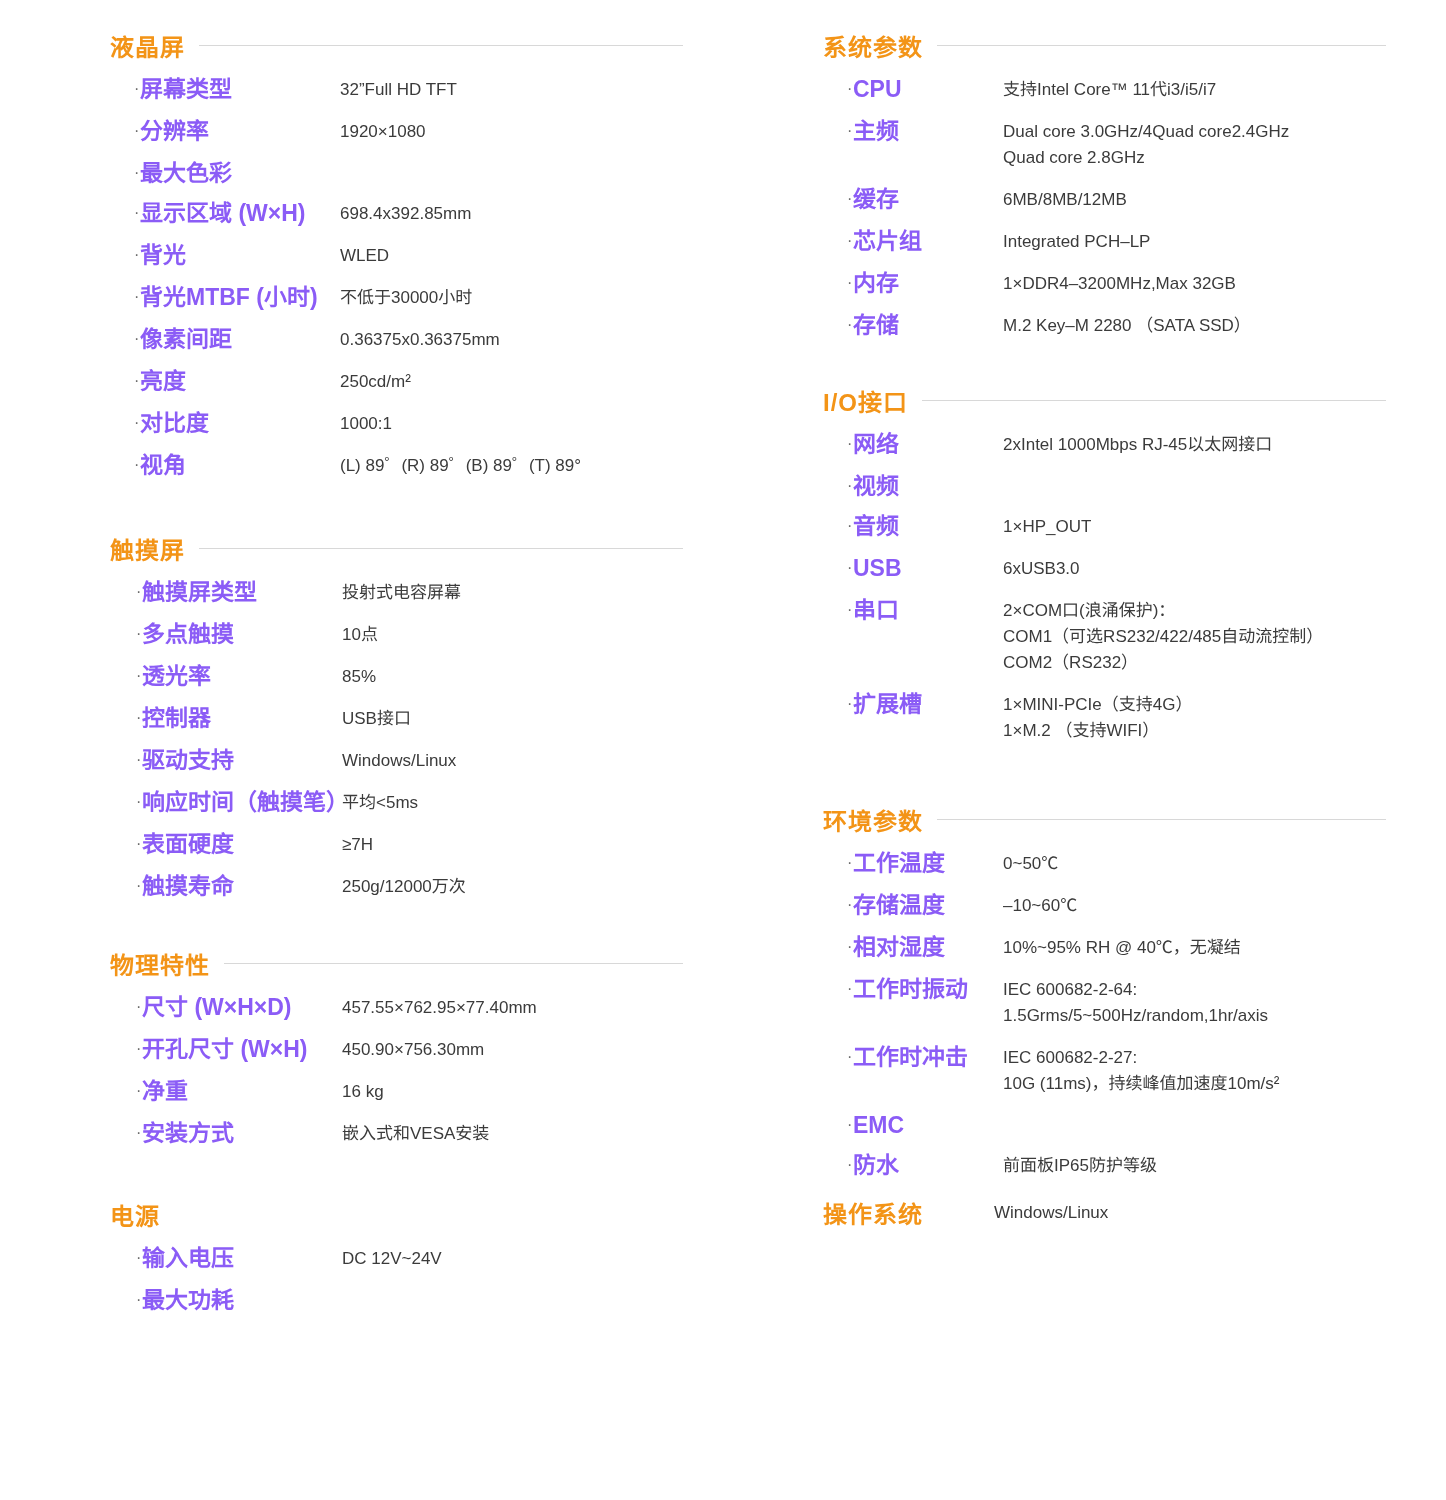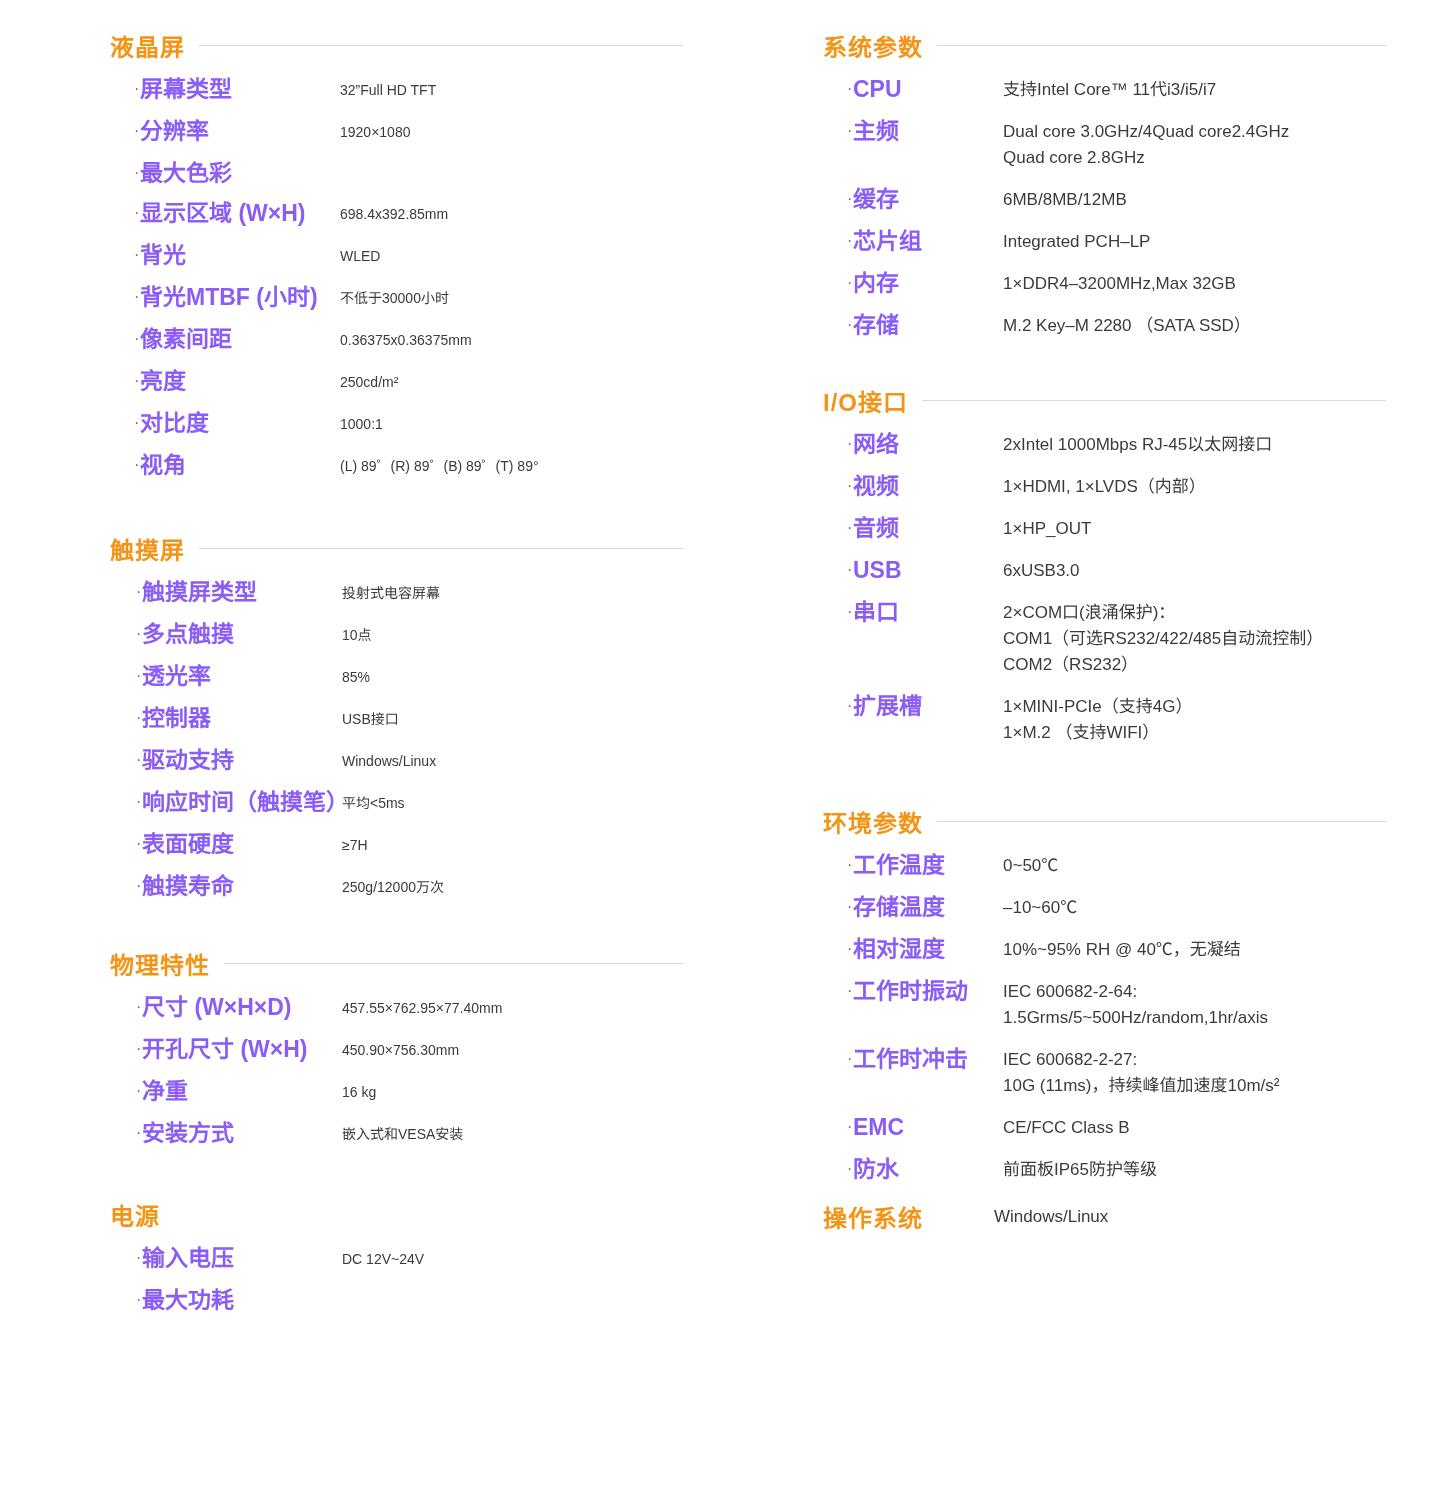--- a/index.html
+++ b/index.html
@@ -87,21 +87,21 @@
     flex: 1;
     font-size: 17px;
     font-weight: 400;
     line-height: 26px;
     color: #3b3b3b;
     white-space: pre-line;
   }
 
   
   .col-left .spec-label { width: 200px; }
-  .col-left .spec-value { font-size: 14px; }
+  .col-left .spec-value { font-size: 17px; }
 
   
   .col-right .spec-label { width: 150px; }
 
   .section { margin-bottom: 10px; }
   .sec-lcd { margin-bottom: 52px; }
   .sec-touch { margin-bottom: 46px; }
   .sec-phys { margin-bottom: 50px; }
   .sec-sys { margin-bottom: 44px; }
   .sec-io { margin-bottom: 58px; }
@@ -340,21 +340,20 @@
       </div>
       <ul class="spec-list">
         <li class="spec-row indent-1">
           <span class="bullet">·</span>
           <span class="spec-label">网络</span>
           <span class="spec-value">2xIntel 1000Mbps RJ-45以太网接口</span>
         </li>
         <li class="spec-row indent-1">
           <span class="bullet">·</span>
           <span class="spec-label">视频</span>
-          <span class="spec-value">1×HDMI, 1×LVDS（内部）</span>
         </li>
         <li class="spec-row indent-1">
           <span class="bullet">·</span>
           <span class="spec-label">音频</span>
           <span class="spec-value">1×HP_OUT</span>
         </li>
         <li class="spec-row indent-1">
           <span class="bullet">·</span>
           <span class="spec-label">USB</span>
           <span class="spec-value">6xUSB3.0</span>
@@ -404,21 +403,20 @@
         </li>
         <li class="spec-row indent-1">
           <span class="bullet">·</span>
           <span class="spec-label">工作时冲击</span>
           <span class="spec-value">IEC 600682-2-27:
 10G (11ms)，持续峰值加速度10m/s²</span>
         </li>
         <li class="spec-row indent-1">
           <span class="bullet">·</span>
           <span class="spec-label">EMC</span>
-          <span class="spec-value">CE/FCC Class B</span>
         </li>
         <li class="spec-row indent-1">
           <span class="bullet">·</span>
           <span class="spec-label">防水</span>
           <span class="spec-value">前面板IP65防护等级</span>
         </li>
       </ul>
     </div>
 
     <div class="os-row">

